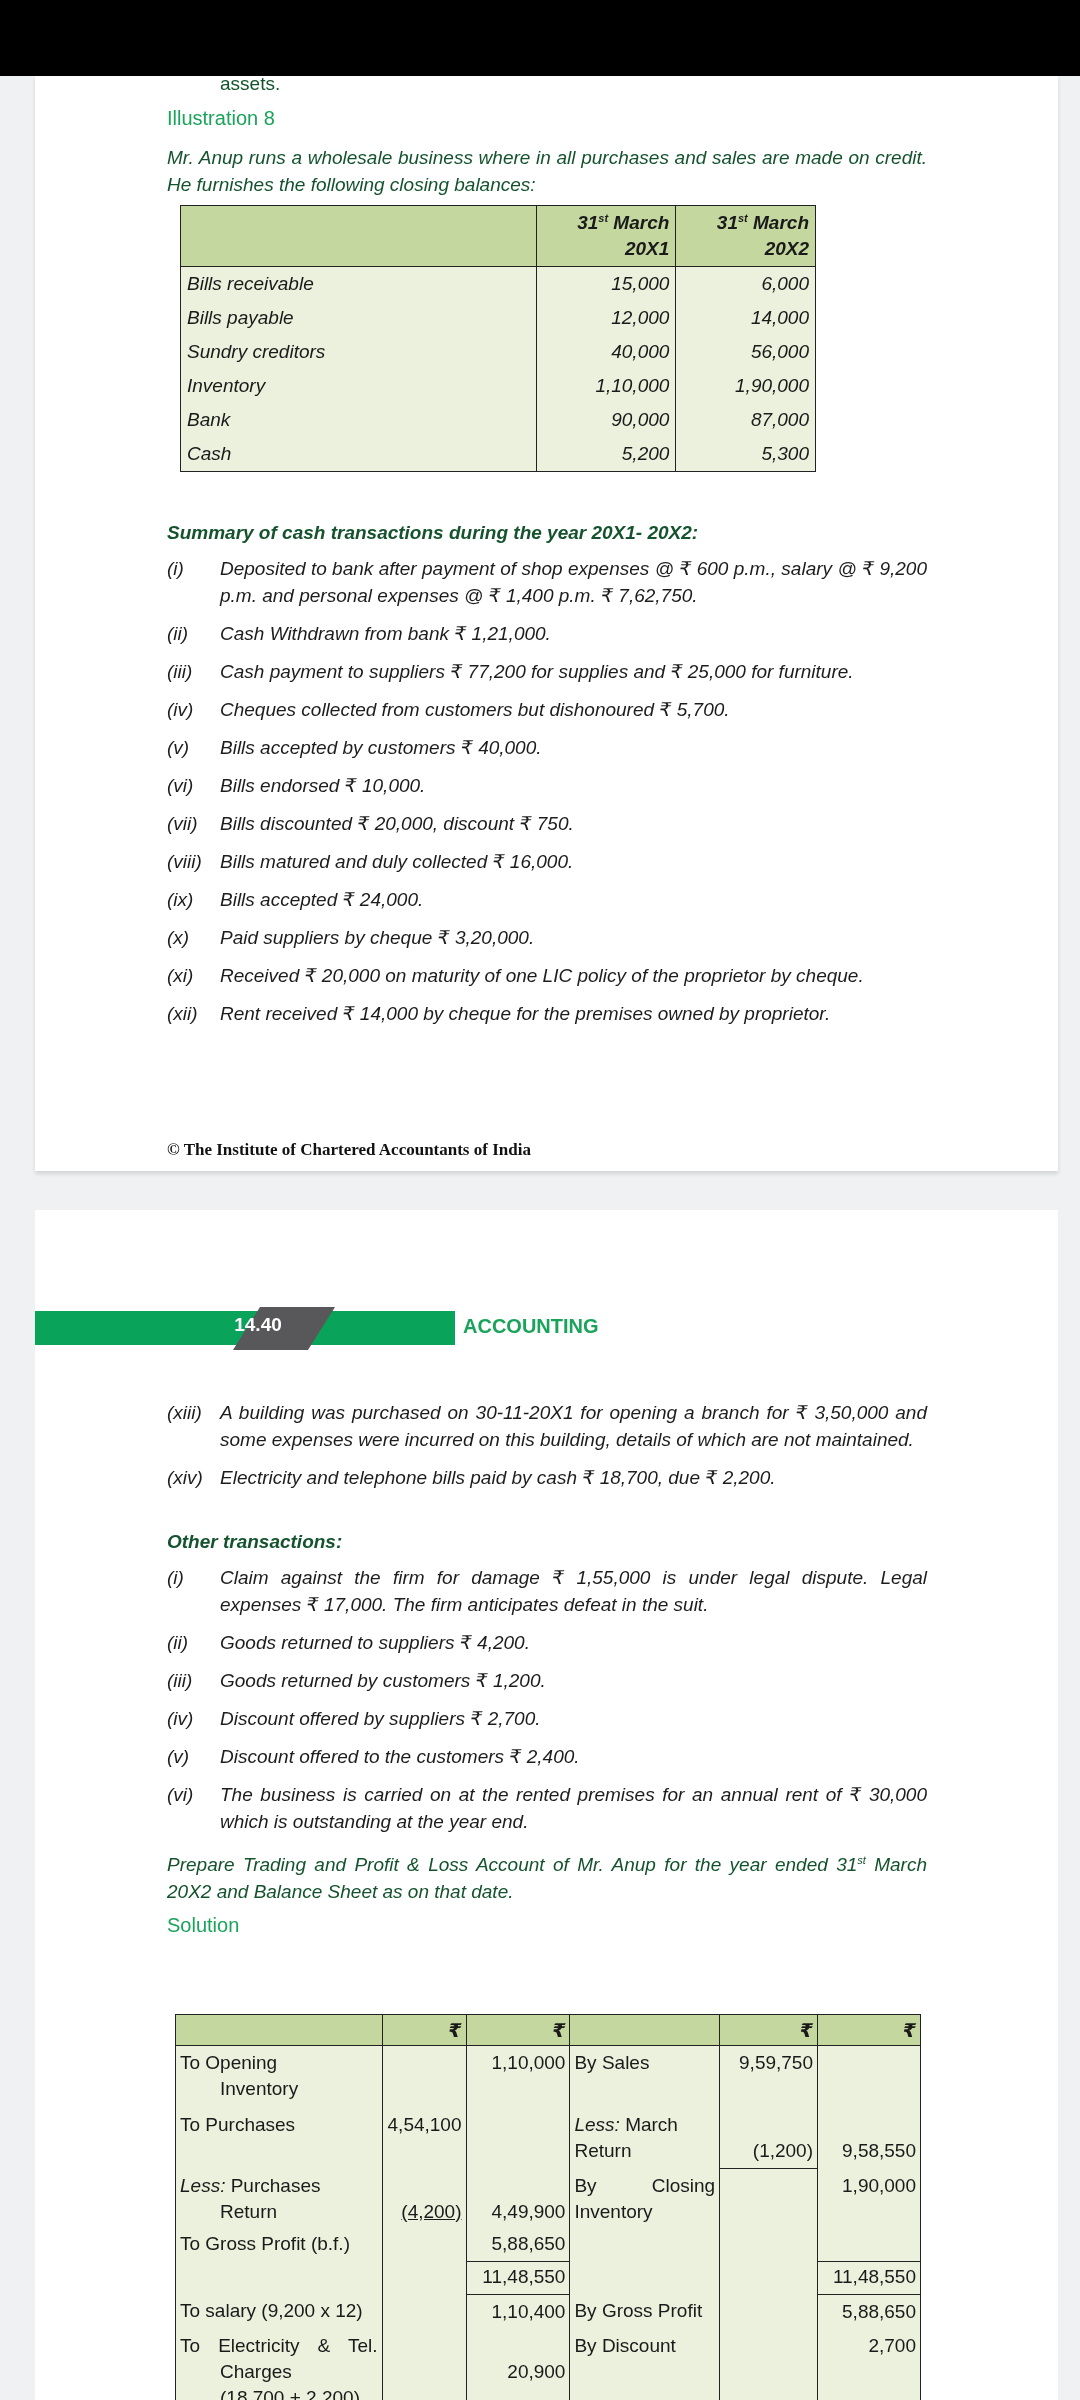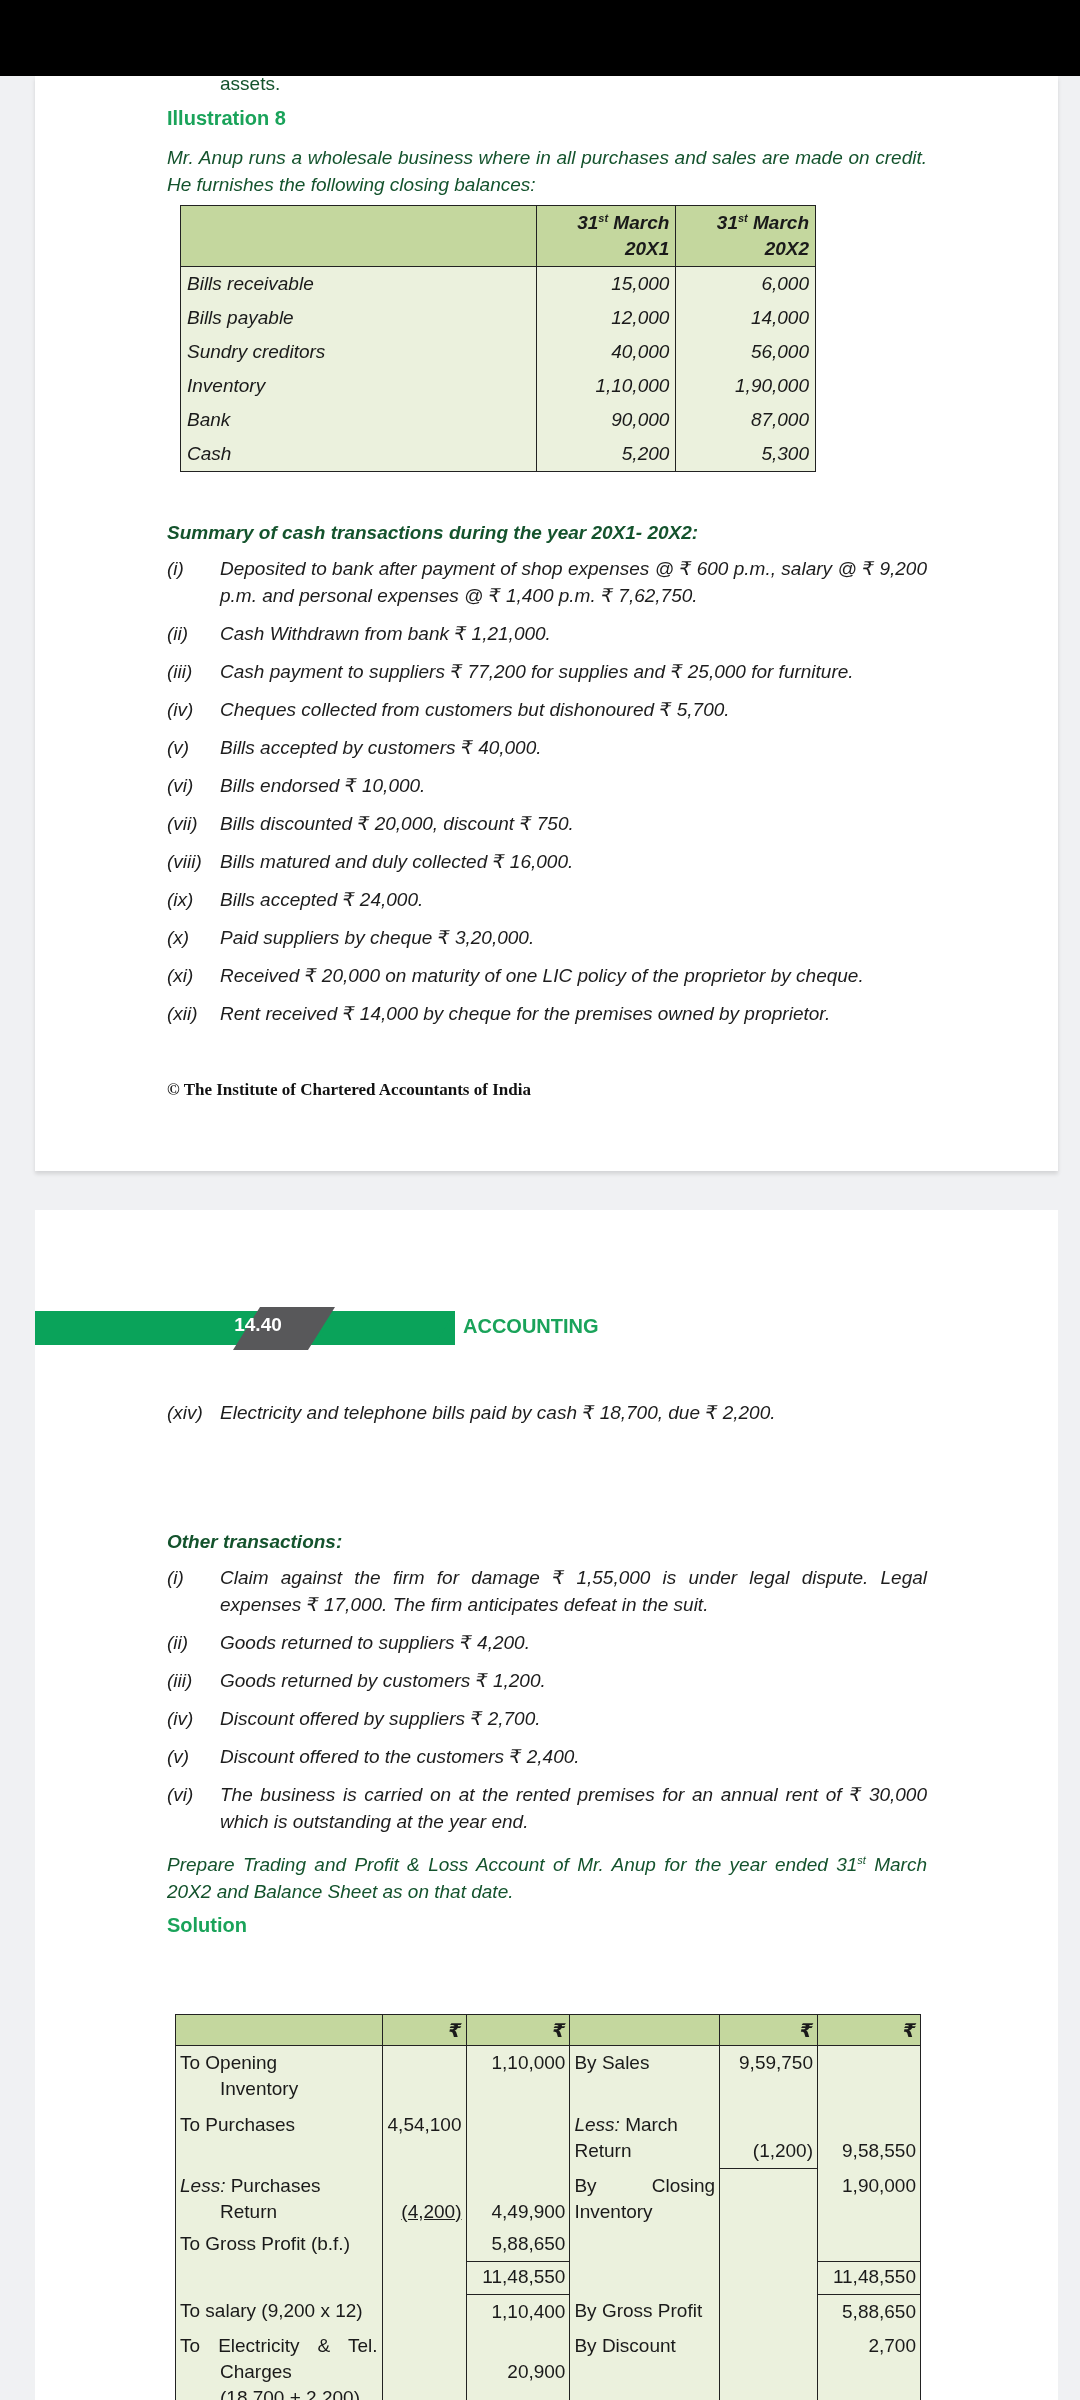--- a/index.html
+++ b/index.html
@@ -8,21 +8,21 @@
     background: #f0f1f3;
     font-family: "Liberation Sans", "DejaVu Sans", sans-serif;
     color: #1a1a1a;
   }
   .topbar { position: absolute; left: 0; top: 0; width: 1080px; height: 76px; background: #000; z-index: 10; }
   .page { position: absolute; left: 35px; width: 1023px; background: #fff; }
   .page1 { top: 76px; height: 1095px; box-shadow: 0 3px 4px rgba(0,0,0,0.12); }
   .page2 { top: 1210px; height: 1190px; }
   .it { font-style: italic; }
   .txt { font-size: 19px; line-height: 27px; font-style: italic; color: #14532d; }
-  .green-h { color: #1aa35a; font-weight: bold; font-size: 20px; }
+  .green-h { color: #1aa35a; font-weight: normal; font-size: 20px; }
   .just { text-align: justify; }
   table { border-collapse: collapse; }
   .bal-table { position: absolute; left: 180px; top: 205px; width: 722px; font-size: 19px; font-style: italic; }
   .bal-table th { background: #c4d79e; border: 1.5px solid #222; text-align: right; padding: 4px 6px; font-weight: bold; line-height: 26px; }
   .bal-table td { background: #ebf1dd; border-left: 1.5px solid #222; border-right: 1.5px solid #222; padding: 3px 6px; line-height: 28px; }
   .bal-table tbody tr:last-child td { border-bottom: 1.5px solid #222; }
   .bal-table td.num { text-align: right; }
   sup { font-size: 11px; line-height: 0; }
   .li { display: flex; font-size: 19px; font-style: italic; line-height: 27px; color: #1d1d1d; }
   .li .n { width: 53px; flex: none; }
@@ -143,33 +143,37 @@
     <div class="li" style="margin-bottom:11px;">
         <span class="n">(xi)</span>
         <span class="t">Received ₹ 20,000 on maturity of one LIC policy of the proprietor by cheque.</span>
       </div>
     <div class="li" style="margin-bottom:11px;">
         <span class="n">(xii)</span>
         <span class="t">Rent received ₹ 14,000 by cheque for the premises owned by proprietor.</span>
       </div>
   </div>
 
-  <div class="copyright" style="left:132px;top:1004px;">© The Institute of Chartered Accountants of India</div>
+  <div class="copyright" style="left:132px;top:1064px;">© The Institute of Chartered Accountants of India</div>
 </div>
 
 <div class="page page2">
   <svg class="banner" viewBox="0 0 420 43">
     <rect x="0" y="4" width="420" height="34" fill="#0aa35a"></rect>
     <polygon x="0" points="225,0 300,0 273,43 198,43" fill="#58585a"></polygon>
     <polygon points="300,4 420,4 400,38 280,38" fill="#0aa35a"></polygon>
   </svg>
   <div style="position:absolute;left:178px;top:104px;width:90px;text-align:center;color:#fff;font-weight:bold;font-size:19px;">14.40</div>
   <div class="acc-title" style="left:428px;top:105px;">ACCOUNTING</div>
 
   <div style="position:absolute;left:132px;top:189px;width:760px;">
+    <div class="li" style="margin-bottom:11px;">
+        <span class="n">(xiii)</span>
+        <span class="t">A building was purchased on 30-11-20X1 for opening a branch for ₹ 3,50,000 and some expenses were incurred on this building, details of which are not maintained.</span>
+      </div>
     <div class="li" style="margin-bottom:11px;">
         <span class="n">(xiv)</span>
         <span class="t">Electricity and telephone bills paid by cash ₹ 18,700, due ₹ 2,200.</span>
       </div>
   </div>
 
   <div class="txt" style="position:absolute;left:132px;top:318px;font-weight:bold;">Other transactions:</div>
 
   <div style="position:absolute;left:132px;top:354px;width:760px;">
     <div class="li" style="margin-bottom:11px;">

